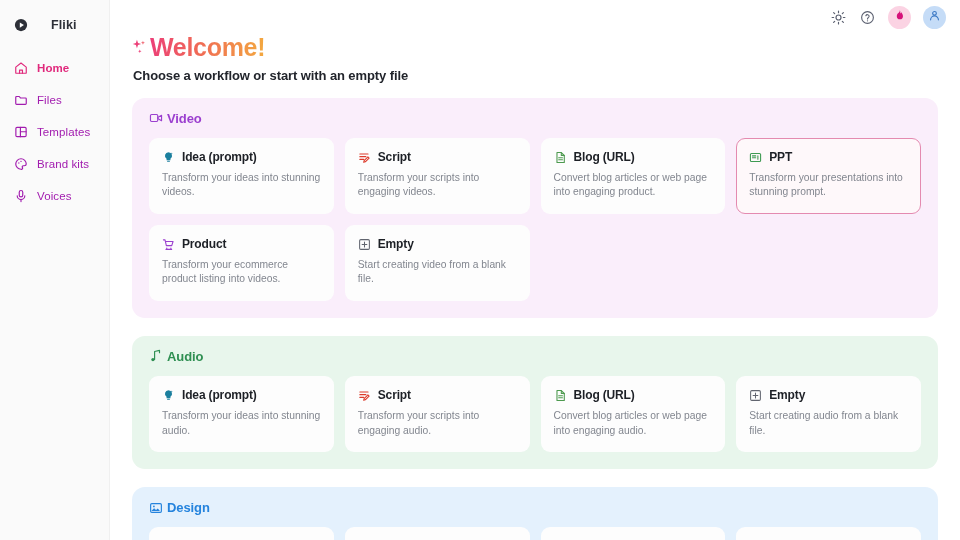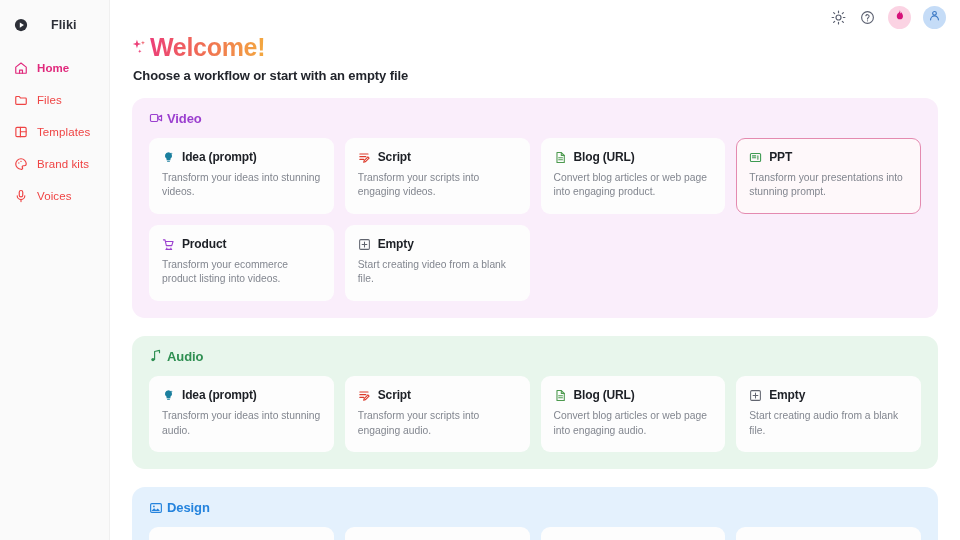--- a/index.html
+++ b/index.html
@@ -53,21 +53,21 @@
 
   .nav { margin-top: 18px; display: flex; flex-direction: column; }
 
   .nav-item {
     display: flex;
     align-items: center;
     gap: 9px;
     height: 32px;
     padding-left: 14px;
     cursor: pointer;
-    color: #ef4444;
+    color: #a21caf;
     text-decoration: none;
   }
   .nav-item .nav-ico { width: 14px; height: 14px; flex: 0 0 14px; display: block; }
   .nav-item .nav-label { font-size: 11.5px; font-weight: 500; letter-spacing: .1px; }
   .nav-item.active { color: #e0297c; }
   .nav-item.active .nav-label { font-weight: 600; }
 
   
   .main {
     flex: 1 1 auto;

